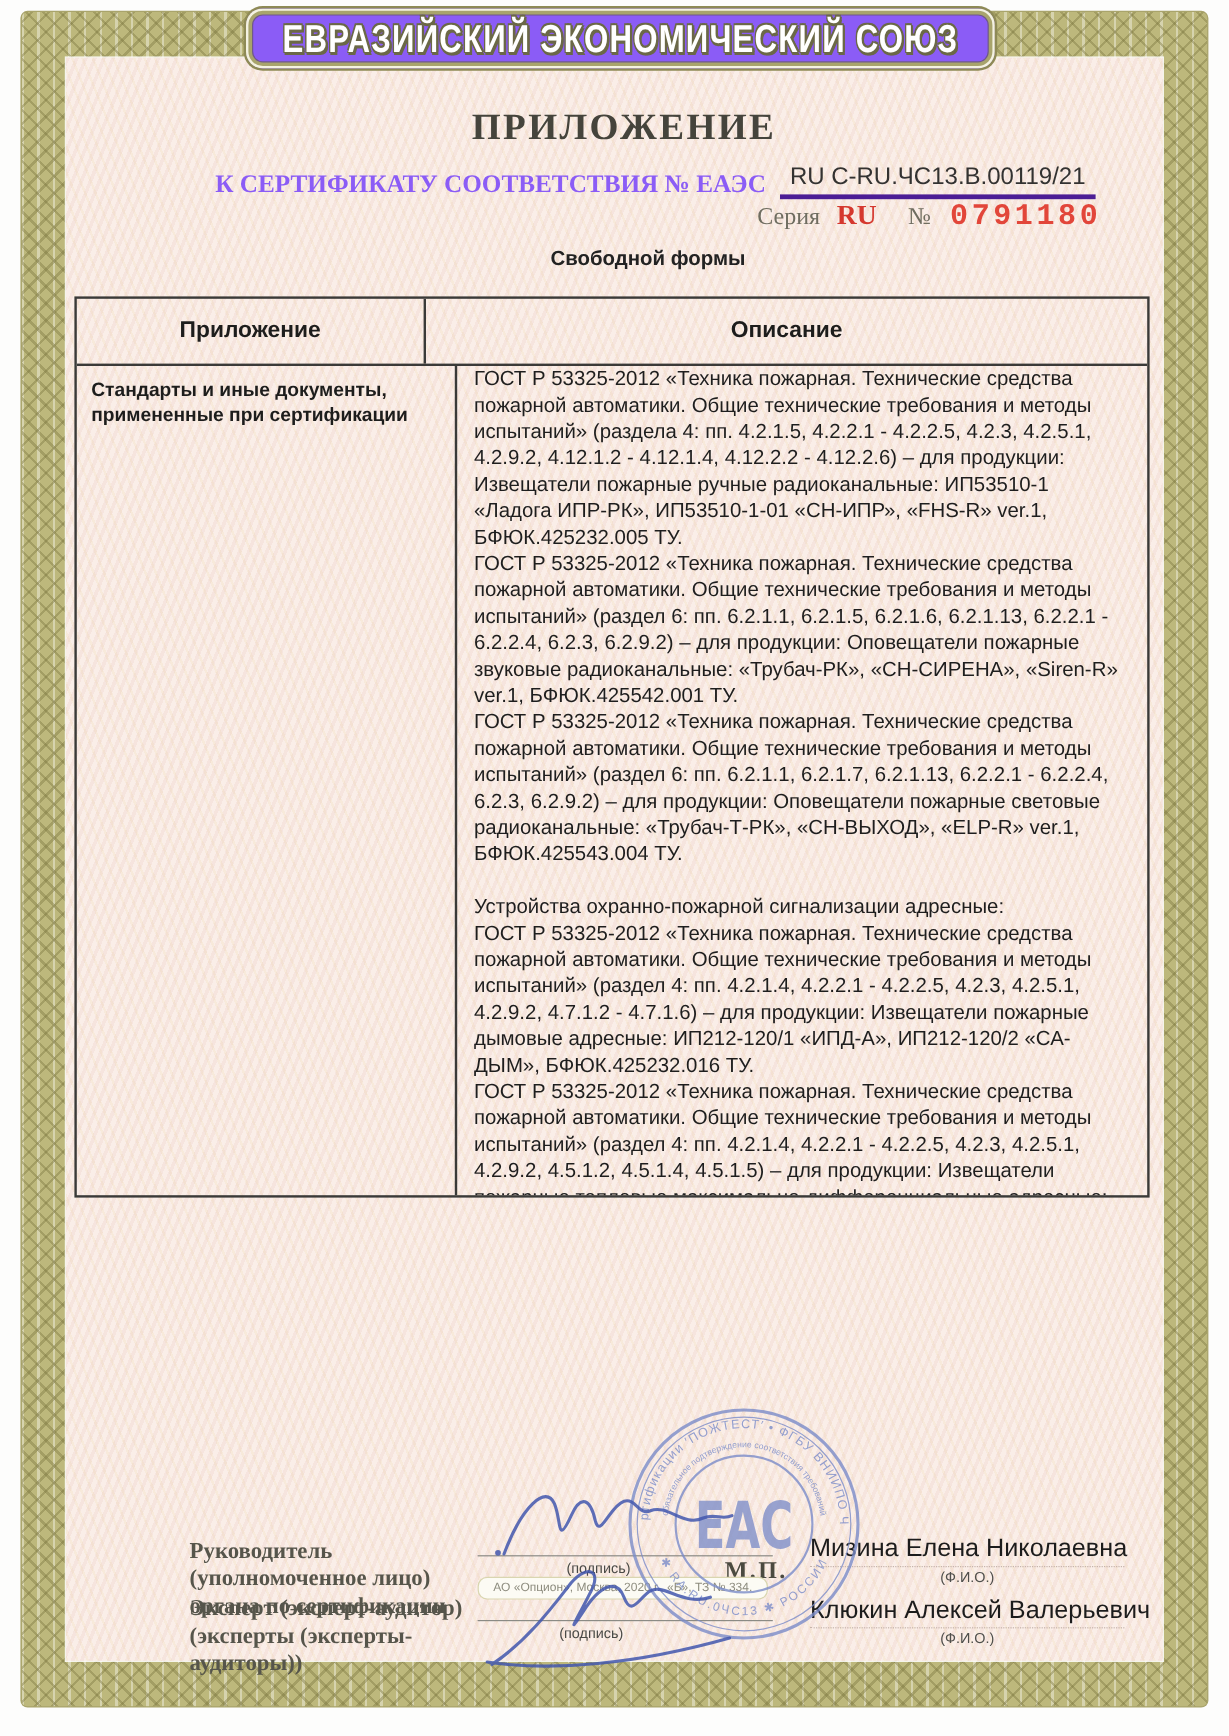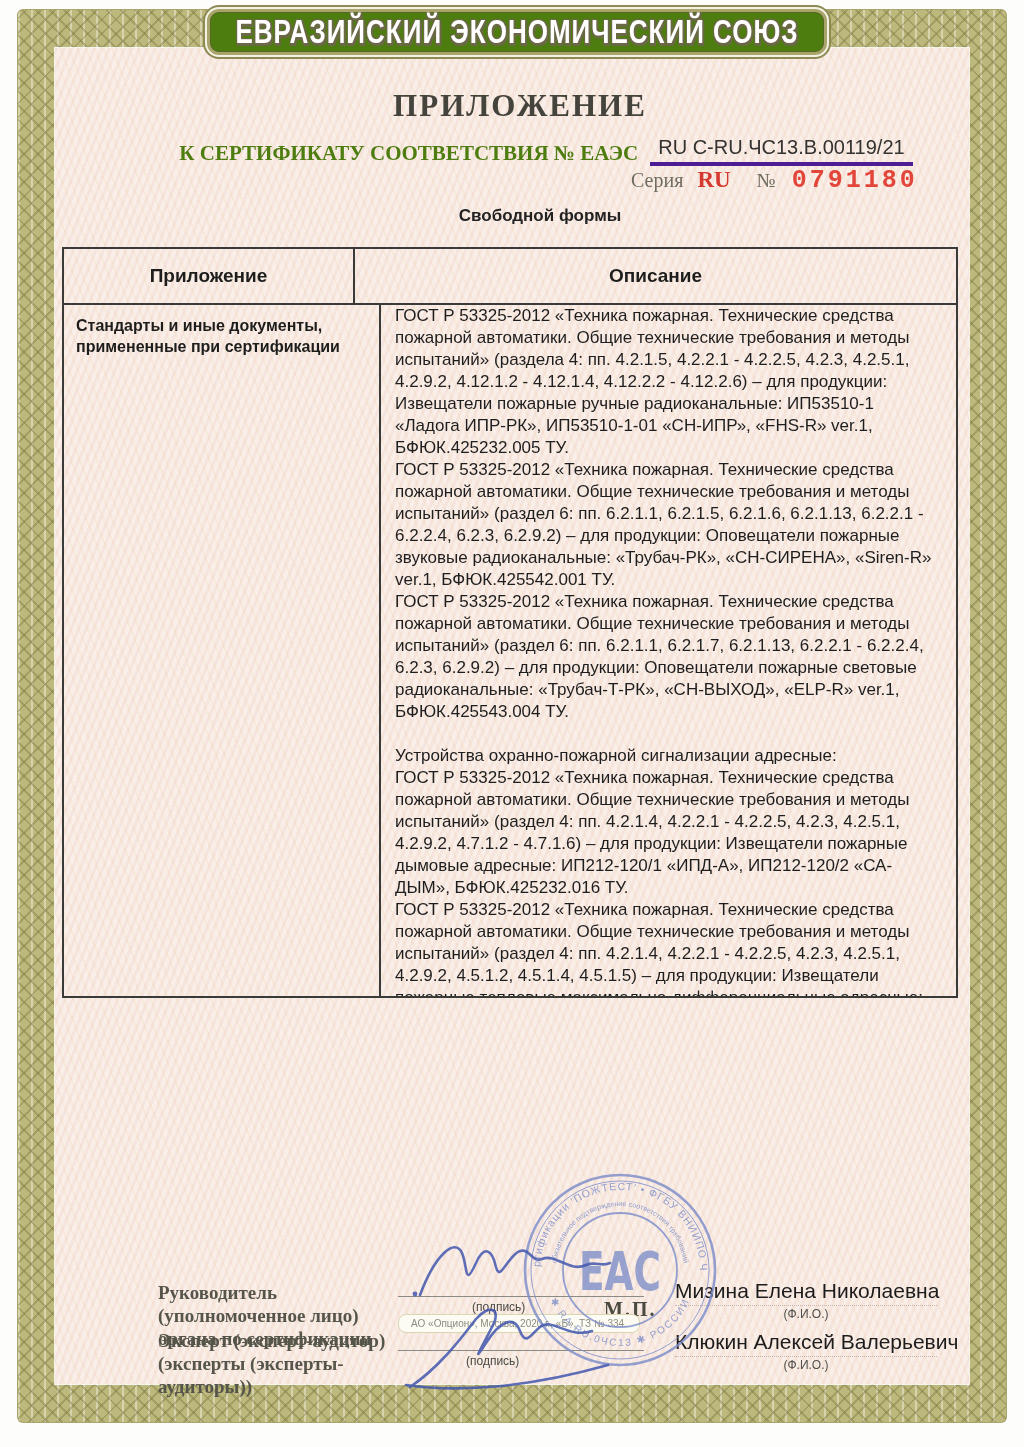--- a/index.html
+++ b/index.html
@@ -13,35 +13,35 @@
       repeating-linear-gradient(-45deg, rgba(120,115,60,.38) 0 2px, rgba(0,0,0,0) 2px 10px),
       repeating-linear-gradient(90deg, rgba(255,255,255,.38) 0 2px, rgba(0,0,0,0) 2px 13px);
     box-shadow:0 0 0 1px #a9a46b;}
   .page{position:absolute;left:55px;top:48px;width:914px;height:1336px;
     background-color:#faeee8;
     background-image:
       repeating-linear-gradient(112deg, rgba(217,160,150,.12) 0 3px, rgba(0,0,0,0) 3px 7px),
       repeating-linear-gradient(68deg, rgba(231,203,122,.12) 0 2px, rgba(0,0,0,0) 2px 8px);
     box-shadow:0 0 0 1px rgba(255,255,255,.85);}
   
-  .banner{position:absolute;left:205px;top:7px;width:624px;height:50px;background:#4d7c0f;
+  .banner{position:absolute;left:205px;top:7px;width:624px;height:50px;background:#8b5cf6;
     border-radius:14px;display:flex;align-items:center;justify-content:center;
     box-shadow:0 0 0 2px #8e8a56, inset 0 0 0 2px #f4f2e2, inset 0 0 0 5px #a8a46c,
                inset 0 0 0 6px rgba(90,88,50,.55);}
   .banner span{font-weight:bold;font-size:26px;line-height:1;color:#ffffff;letter-spacing:1px;
     white-space:nowrap;transform:scaleY(1.25);
     text-shadow:2px 2px 0 #6b6847,-1px -1px 0 #6b6847,1px -1px 0 #6b6847,
                 -1px 1px 0 #6b6847,2px 0 0 #6b6847,0 2px 0 #6b6847;}
   
   .title{position:absolute;left:0;right:0;top:88px;text-align:center;transform:translateX(8px);
     font-family:"Liberation Serif",serif;font-weight:bold;font-size:31px;letter-spacing:2px;
     color:#45443c;}
   .cert-line{position:absolute;left:0;right:0;top:136px;display:flex;justify-content:center;
     align-items:flex-end;gap:12px;transform:translateX(34px);}
-  .cert-label{font-family:"Liberation Serif",serif;font-weight:bold;font-size:21px;color:#4d7c0f;
+  .cert-label{font-family:"Liberation Serif",serif;font-weight:bold;font-size:21px;color:#8b5cf6;
     white-space:nowrap;}
   .cert-number{font-size:20px;font-weight:normal;color:#333231;white-space:nowrap;
     border-bottom:4px solid #4c1d95;padding:0 8px 3px 8px;}
   .series-line{position:absolute;left:585px;top:166px;display:flex;align-items:baseline;margin-left:46px;}
   .series-label{font-family:"Liberation Serif",serif;font-size:20px;color:#6f6d60;}
   .series-ru{font-family:"Liberation Serif",serif;font-weight:bold;font-size:23px;color:#d5382e;
     margin-left:14px;}
   .series-no{font-family:"Liberation Serif",serif;font-size:20px;color:#6f6d60;margin-left:26px;}
   .series-num{font-family:"Liberation Mono",monospace;font-weight:bold;font-size:25px;
     color:#e2463a;letter-spacing:3px;margin-left:16px;}

